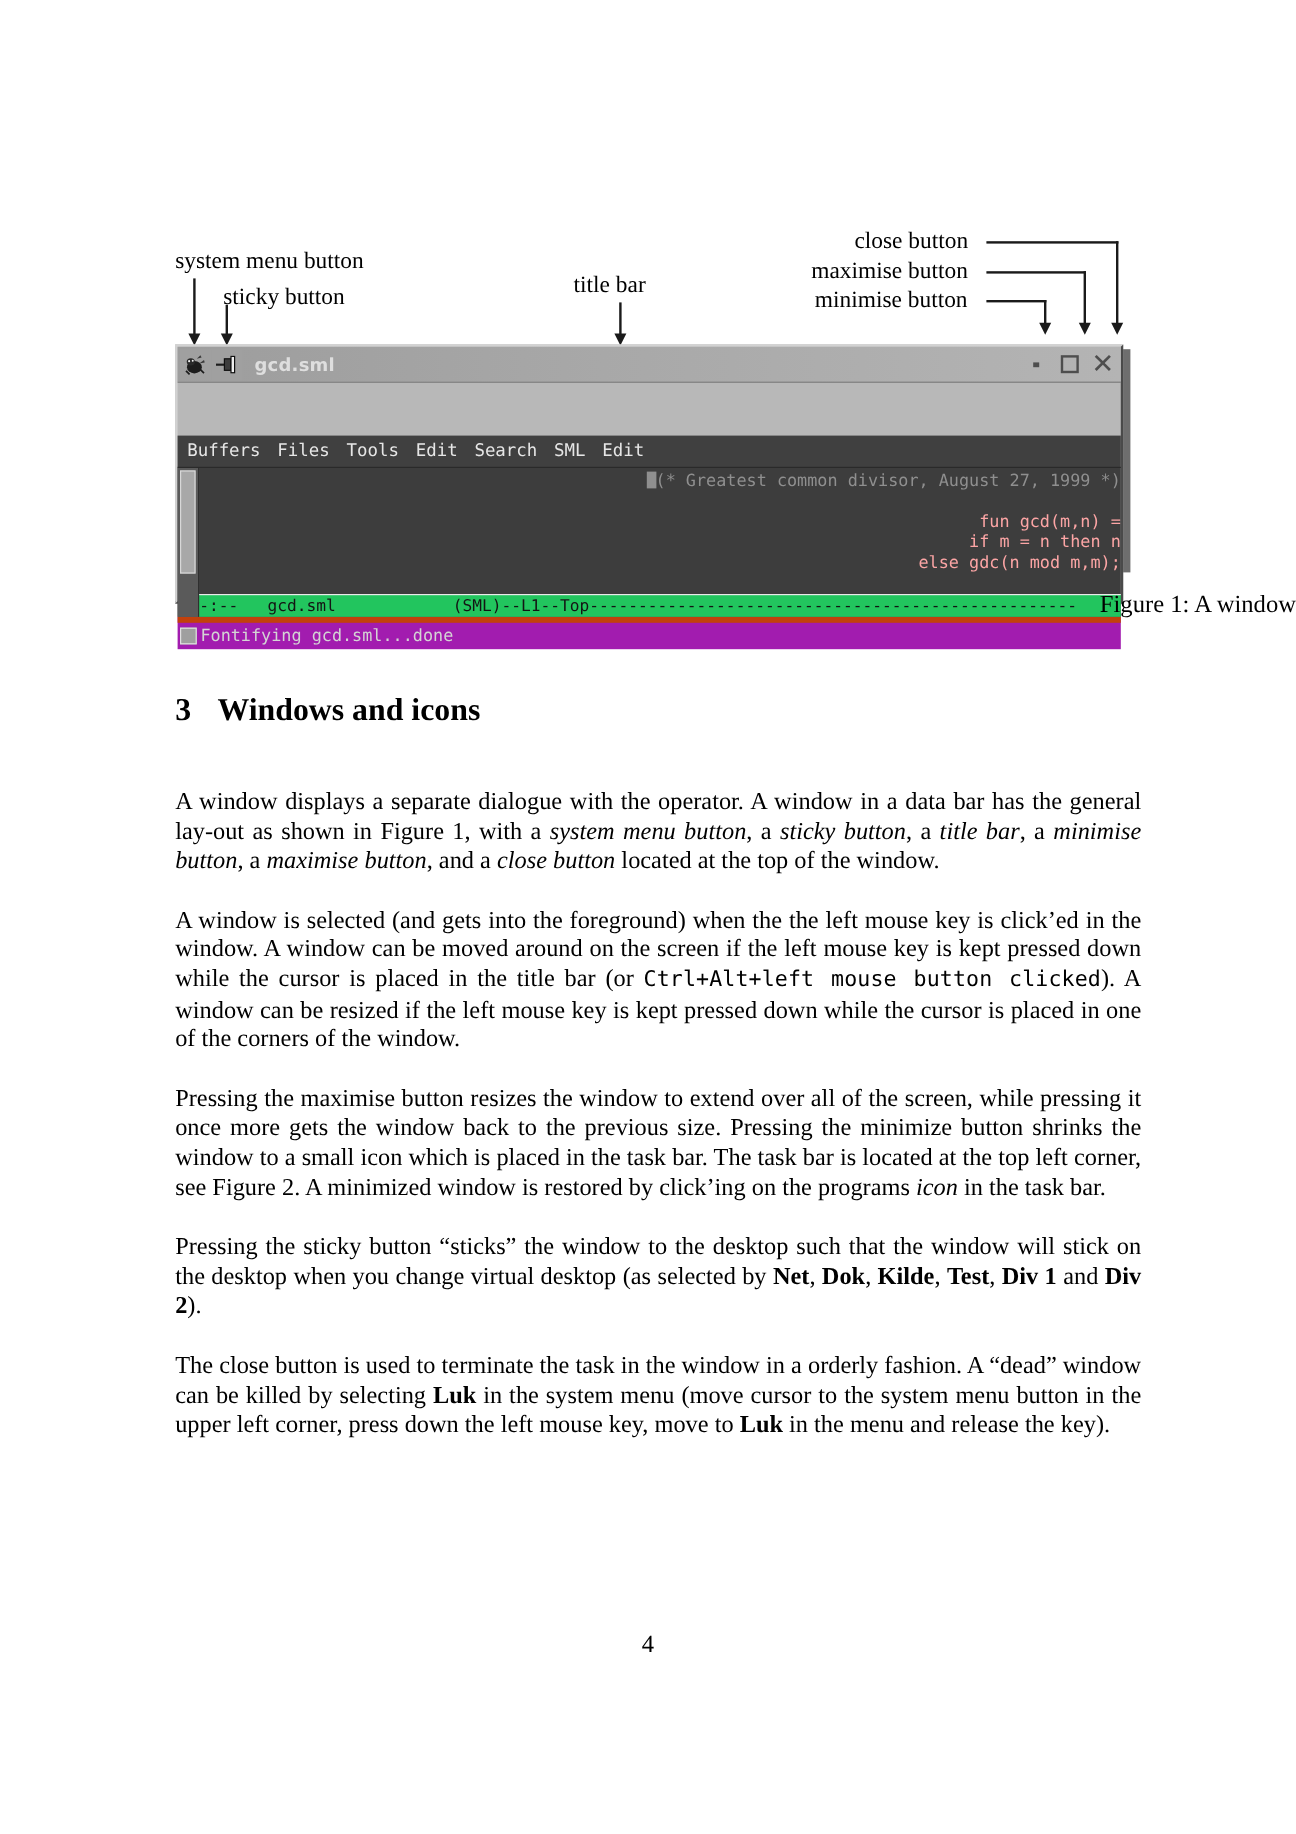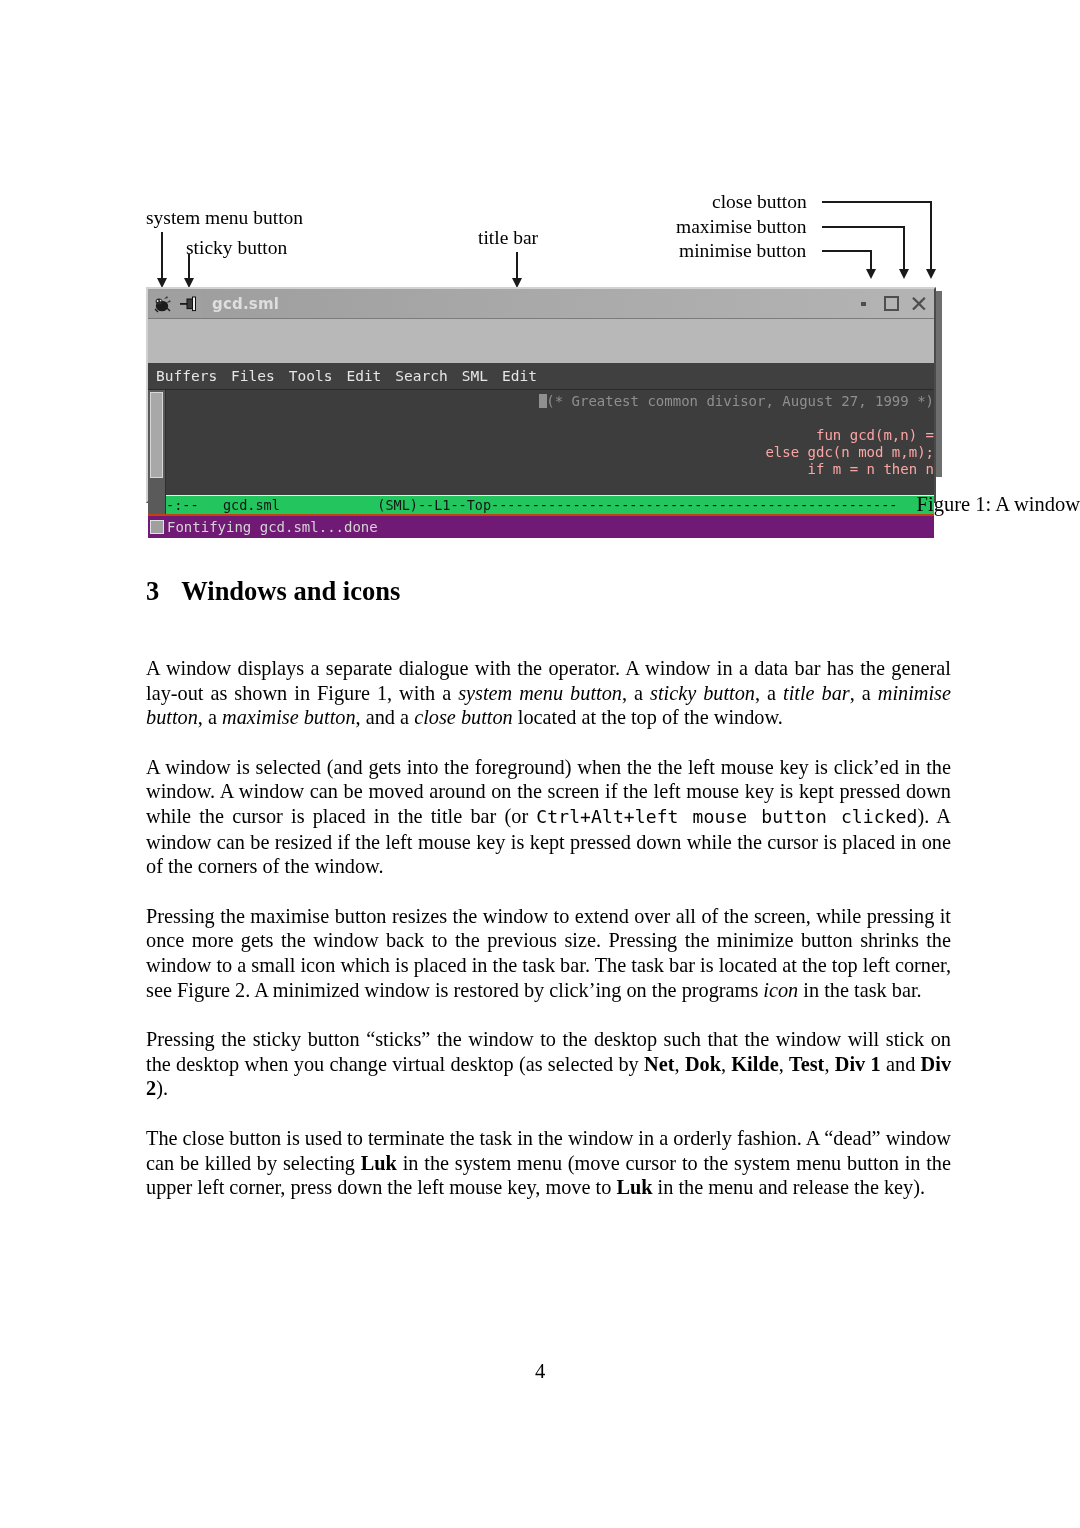--- a/index.html
+++ b/index.html
@@ -224,24 +224,24 @@
     font-size: 13.5px;
     line-height: 18px;
     color: #141414;
     white-space: pre;
     overflow: hidden;
     border-top: 1px solid #eaeaea;
   }
 
   .minibuffer {
     height: 22px;
-    background: #701a75;
-    display: flex;
-    align-items: center;
-    border-top: 2px solid #c2410c;
+    background: #a21caf;
+    display: flex;
+    align-items: center;
+    border-top: 5px solid #c2410c;
   }
   .mb-box {
     width: 14px;
     height: 14px;
     margin-left: 2px;
     background: #9f9f9f;
     border: 1px solid #e0e0e0;
     box-sizing: border-box;
   }
   .mb-text {
@@ -388,22 +388,22 @@
       </div>
 
       <div class="editor">
         <div class="scrollbar">
           <div class="scroll-thumb"></div>
         </div>
         <div class="code-area">
           <div class="code-line code-comment"><span class="cursor-block"></span><span>(* Greatest common divisor, August 27, 1999 *)</span></div>
           <div class="code-line">&nbsp;</div>
           <div class="code-line">fun gcd(m,n) =</div>
+          <div class="code-line">        if m = n then n</div>
           <div class="code-line">        else gdc(n mod m,m);</div>
-          <div class="code-line">        if m = n then n</div>
         </div>
         <div class="modeline">-:--   gcd.sml            (SML)--L1--Top--------------------------------------------------</div>
       </div>
 
       <div class="minibuffer">
         <span class="mb-box"></span>
         <span class="mb-text">Fontifying gcd.sml...done</span>
       </div>
 
     </div>

